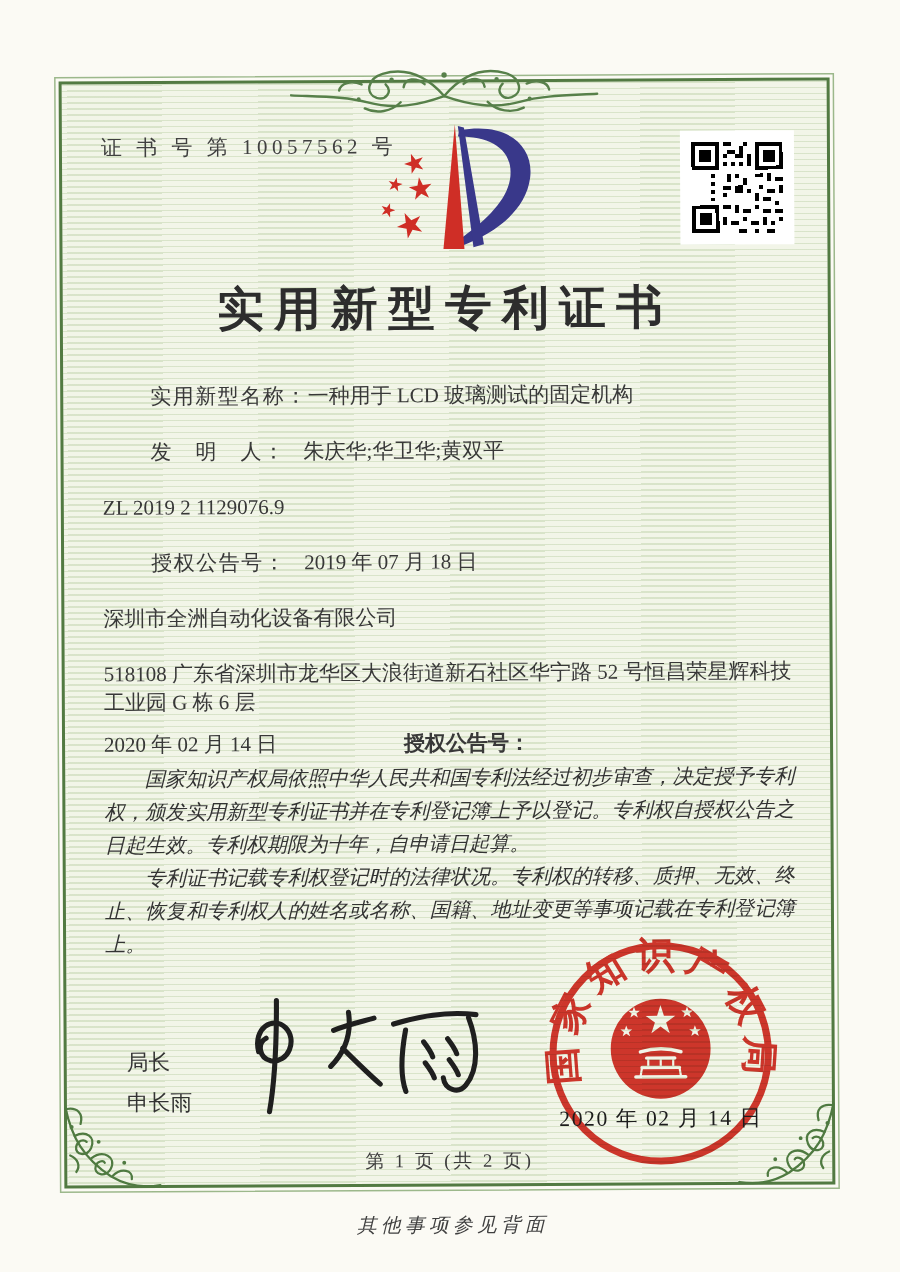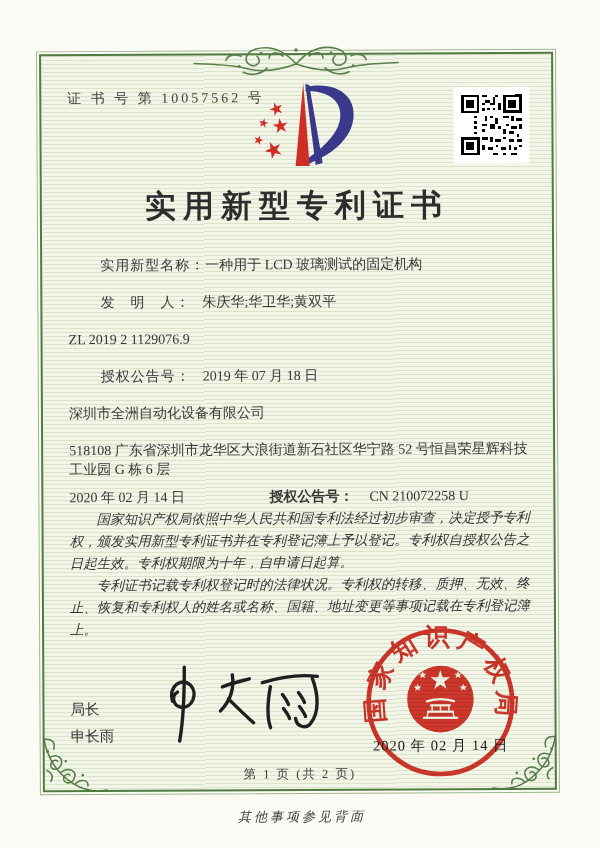--- a/index.html
+++ b/index.html
@@ -31,21 +31,21 @@
   .fields { position:absolute; top:200px; left:26px; right:22px; font-size:14px; color:#383838; }
   .field-row { display:flex; line-height:20px; margin-bottom:17px; }
   .field-row.addr { line-height:19px; margin-bottom:9px; }
   .f-label { flex:0 0 102px; letter-spacing:1px; white-space:nowrap;margin-left:32px; }
   .f-value { flex:1; }
   .f-value.fixed { flex:0 0 168px; }
   .f-label2 { flex:0 0 100px; margin-left:32px; white-space:nowrap;font-weight:bold; }
   .paragraphs { position:absolute; top:453px; left:26px; right:24px;
     font-size:13.5px; line-height:22px; font-style:italic; color:#333; text-align:justify; }
   .paragraphs p { text-indent:2em; }
-  .director { position:absolute; left:26px; top:640px; font-size:14.5px; line-height:27px; color:#333; }
+  .director { position:absolute; left:40px; top:640px; font-size:14.5px; line-height:27px; color:#333; }
   .signature { position:absolute; left:100px; top:604px; width:210px; height:88px; }
   .seal { position:absolute; left:318px; top:570px; width:156px; height:156px; mix-blend-mode:multiply; }
   .seal-date { position:absolute; left:318px; top:682px; width:156px; text-align:center;
     font-size:14.5px; letter-spacing:1px; color:#1c1c1c; z-index:3; }
   .page-no { position:absolute; bottom:6px; left:0; width:100%; text-align:center;
     font-size:12.5px; letter-spacing:2px; color:#3c3c3c; }
   .orn-top { position:absolute; left:50%; top:-16px; transform:translateX(-50%);
     width:212px; height:48px; }
   .orn-corner { position:absolute; width:72px; height:72px; }
   .orn-bl { left:-6px; bottom:-8px; }
@@ -161,21 +161,20 @@
         </div>
         <div class="field-row">
           <span class="f-value">深圳市全洲自动化设备有限公司</span>
         </div>
         <div class="field-row addr">
           <span class="f-value">518108 广东省深圳市龙华区大浪街道新石社区华宁路 52 号恒昌荣星辉科技工业园 G 栋 6 层</span>
         </div>
         <div class="field-row">
           <span class="f-value fixed">2020 年 02 月 14 日</span>
           <span class="f-label2">授权公告号：</span>
-          <span class="f-value">CN 210072258 U</span>
         </div>
       </div>
 
       <div class="paragraphs">
         <p>国家知识产权局依照中华人民共和国专利法经过初步审查，决定授予专利权，颁发实用新型专利证书并在专利登记簿上予以登记。专利权自授权公告之日起生效。专利权期限为十年，自申请日起算。</p>
         <p>专利证书记载专利权登记时的法律状况。专利权的转移、质押、无效、终止、恢复和专利权人的姓名或名称、国籍、地址变更等事项记载在专利登记簿上。</p>
       </div>
 
       <div class="director">
         <div>局长</div>

